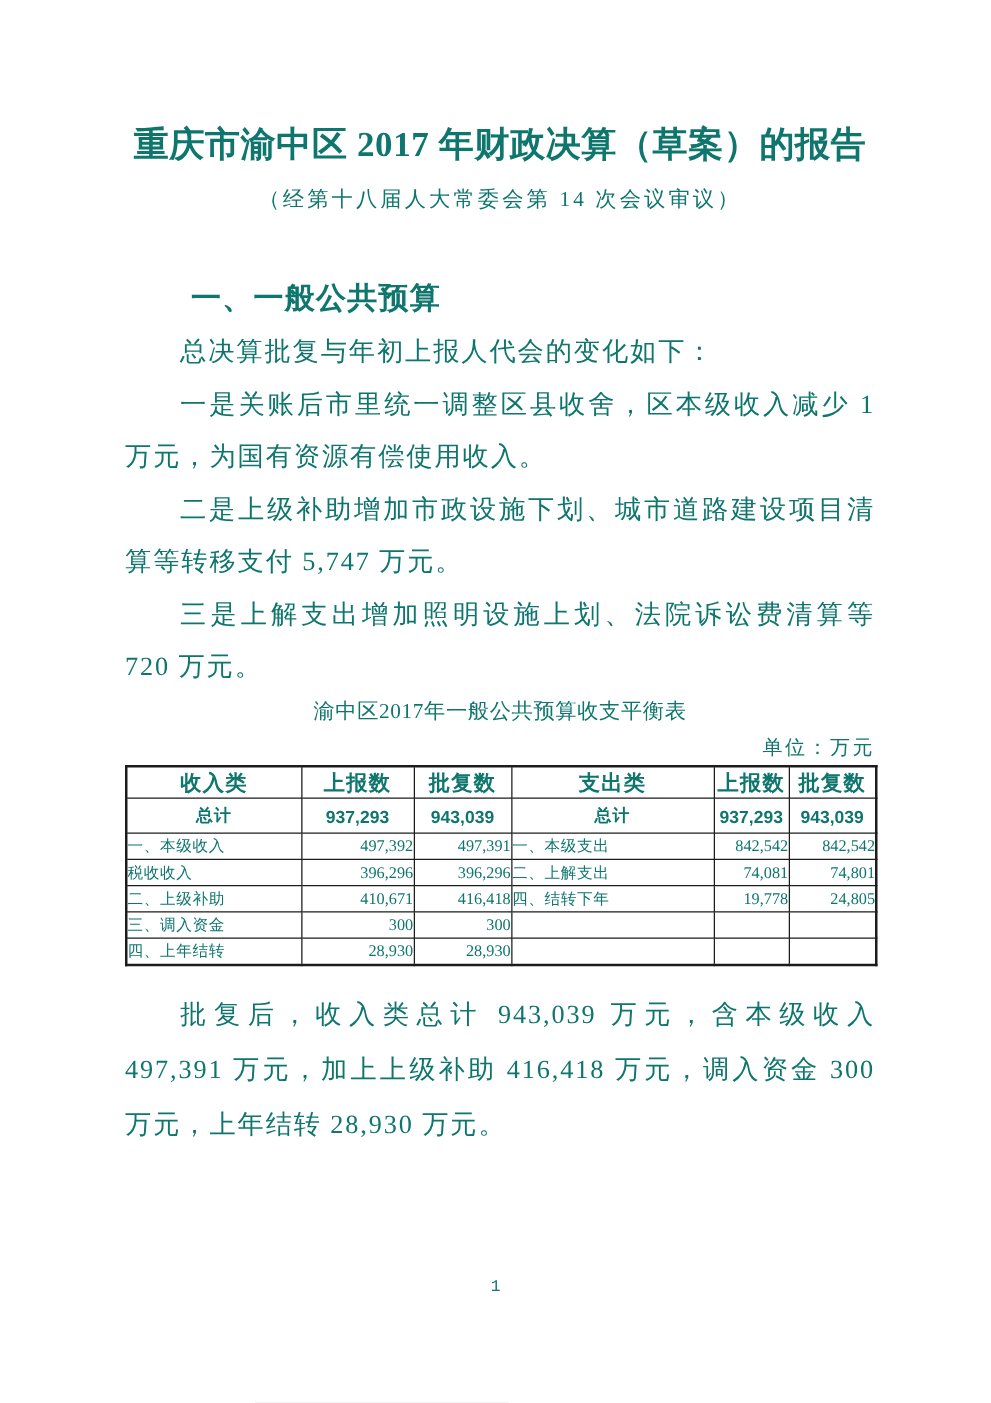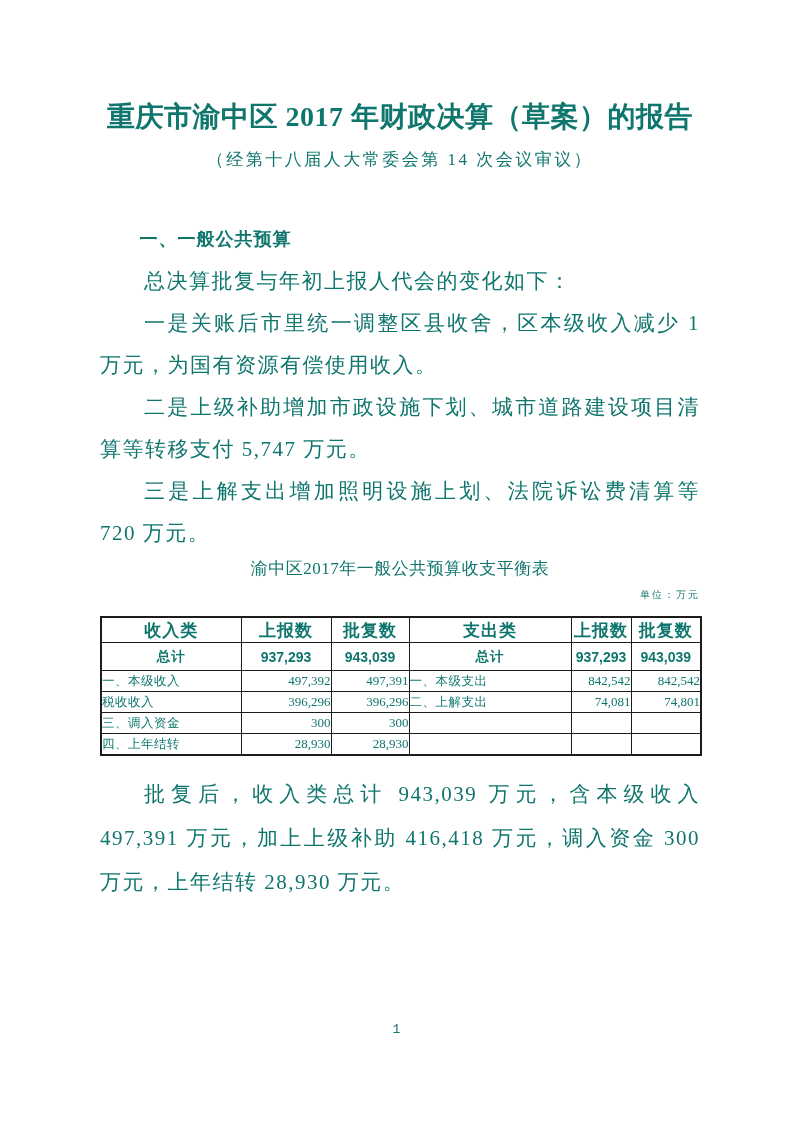--- a/index.html
+++ b/index.html
@@ -42,43 +42,43 @@
   .body-block {
     margin-top: 46px;
     font-size: 21px;
     line-height: 42px;
     letter-spacing: 1.5px;
     text-align: justify;
   }
   .section-heading {
     font-family: "Liberation Sans", "DejaVu Sans", sans-serif;
     font-weight: bold;
-    font-size: 18px;
+    font-size: 24px;
     letter-spacing: 1px;
     text-indent: 2.2em;
     margin: 0;
   }
   p.para {
     margin: 0;
     text-indent: 2.1em;
   }
   .table-title {
     margin-top: 2px;
     text-align: center;
     font-size: 17px;
     font-weight: normal;
     letter-spacing: 0.5px;
     line-height: 26px;
   }
   .unit-note {
     text-align: right;
-    font-size: 10px;
+    font-size: 16px;
     letter-spacing: 2px;
     margin-top: 6px;
-    margin-bottom: 14px;
+    margin-bottom: 3px;
   }
   table.balance {
     border-collapse: collapse;
     table-layout: fixed;
     width: 600px;
     border: 2px solid #1c1c1c;
   }
   table.balance th, table.balance td {
     border: 1px solid #1c1c1c;
     overflow: hidden;
@@ -194,20 +194,28 @@
           </tr>
           <tr class="tr-data">
             <td class="lab">税收收入</td>
             <td class="num">396,296</td>
             <td class="num">396,296</td>
             <td class="lab">二、上解支出</td>
             <td class="num">74,081</td>
             <td class="num">74,801</td>
           </tr>
           <tr class="tr-data">
+            <td class="lab">二、上级补助</td>
+            <td class="num">410,671</td>
+            <td class="num">416,418</td>
+            <td class="lab">四、结转下年</td>
+            <td class="num">19,778</td>
+            <td class="num">24,805</td>
+          </tr>
+          <tr class="tr-data">
             <td class="lab">三、调入资金</td>
             <td class="num">300</td>
             <td class="num">300</td>
             <td class="lab"></td>
             <td class="num"></td>
             <td class="num"></td>
           </tr>
           <tr class="tr-data">
             <td class="lab">四、上年结转</td>
             <td class="num">28,930</td>

